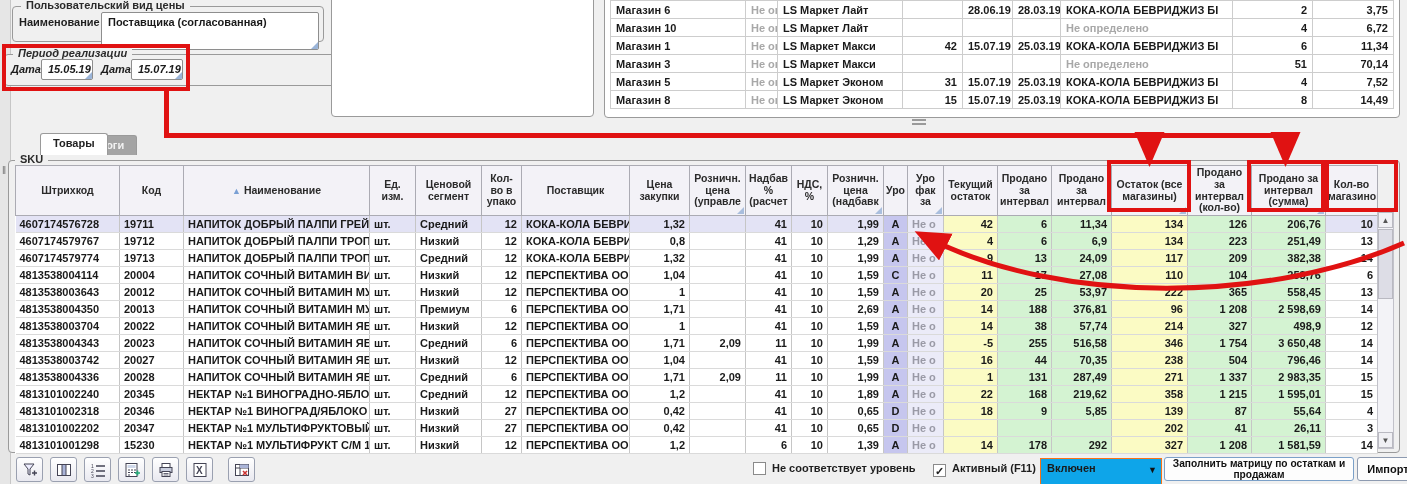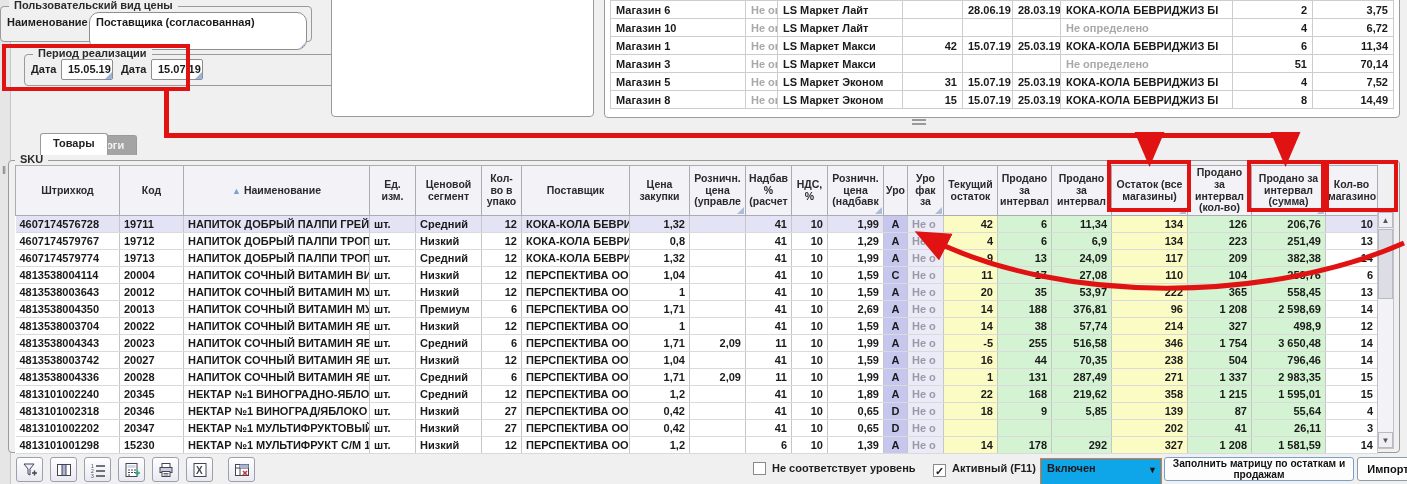--- a/index.html
+++ b/index.html
@@ -89,30 +89,30 @@
   .anno-rect{ border:4px solid var(--red); }
   .anno-line{ background:var(--red); }
   svg.anno{ left:0; top:0; }
 </style>
 </head>
 <body>
 
 <div class="left-strip"></div>
 <div class="v-splitter">‖</div>
 
-<div class="groupbox" style="left:0; top:6px; width:312px; height:36px;">
+<div class="groupbox" style="left:12px; top:6px; width:312px; height:36px;">
   <span class="legend">Пользовательский вид цены</span>
   <span class="fld-label" style="position:absolute; left:6px; top:9px;">Наименование</span>
-  <div class="textbox" style="position:absolute; left:88px; top:5px; width:218px; height:38px;border-radius:10px;">
+  <div class="textbox" style="position:absolute; left:88px; top:5px; width:218px; height:38px;">
     <span>Поставщика (согласованная)</span>
     <span class="corner"></span>
   </div>
 </div>
 
-<div class="groupbox" style="left:24px; top:54px; width:331px; height:32px;">
+<div class="groupbox" style="left:4px; top:54px; width:331px; height:32px;font-style:italic;">
   <span class="legend">Период реализации</span>
   <span class="fld-label" style="position:absolute; left:6px; top:8px;">Дата</span>
   <div class="textbox" style="position:absolute; left:36px; top:4px; width:52px; height:21px;">
     <span>15.05.19</span>
     <span class="corner"></span>
   </div>
   <span class="fld-label" style="position:absolute; left:96px; top:8px;">Дата</span>
   <div class="textbox" style="position:absolute; left:126px; top:4px; width:52px; height:21px;">
     <span>15.07.19</span>
     <span class="corner"></span>
@@ -366,21 +366,21 @@
         <td>12</td>
         <td>ПЕРСПЕКТИВА ООО</td>
         <td>1</td>
         <td></td>
         <td>41</td>
         <td>10</td>
         <td>1,59</td>
         <td>A</td>
         <td>Не о</td>
         <td>20</td>
-        <td>35</td>
+        <td>25</td>
         <td>53,97</td>
         <td>222</td>
         <td>365</td>
         <td>558,45</td>
         <td>13</td>
       </tr>
       <tr>
         <td>4813538004350</td>
         <td>20013</td>
         <td>НАПИТОК СОЧНЫЙ ВИТАМИН МУЛЬ</td>

